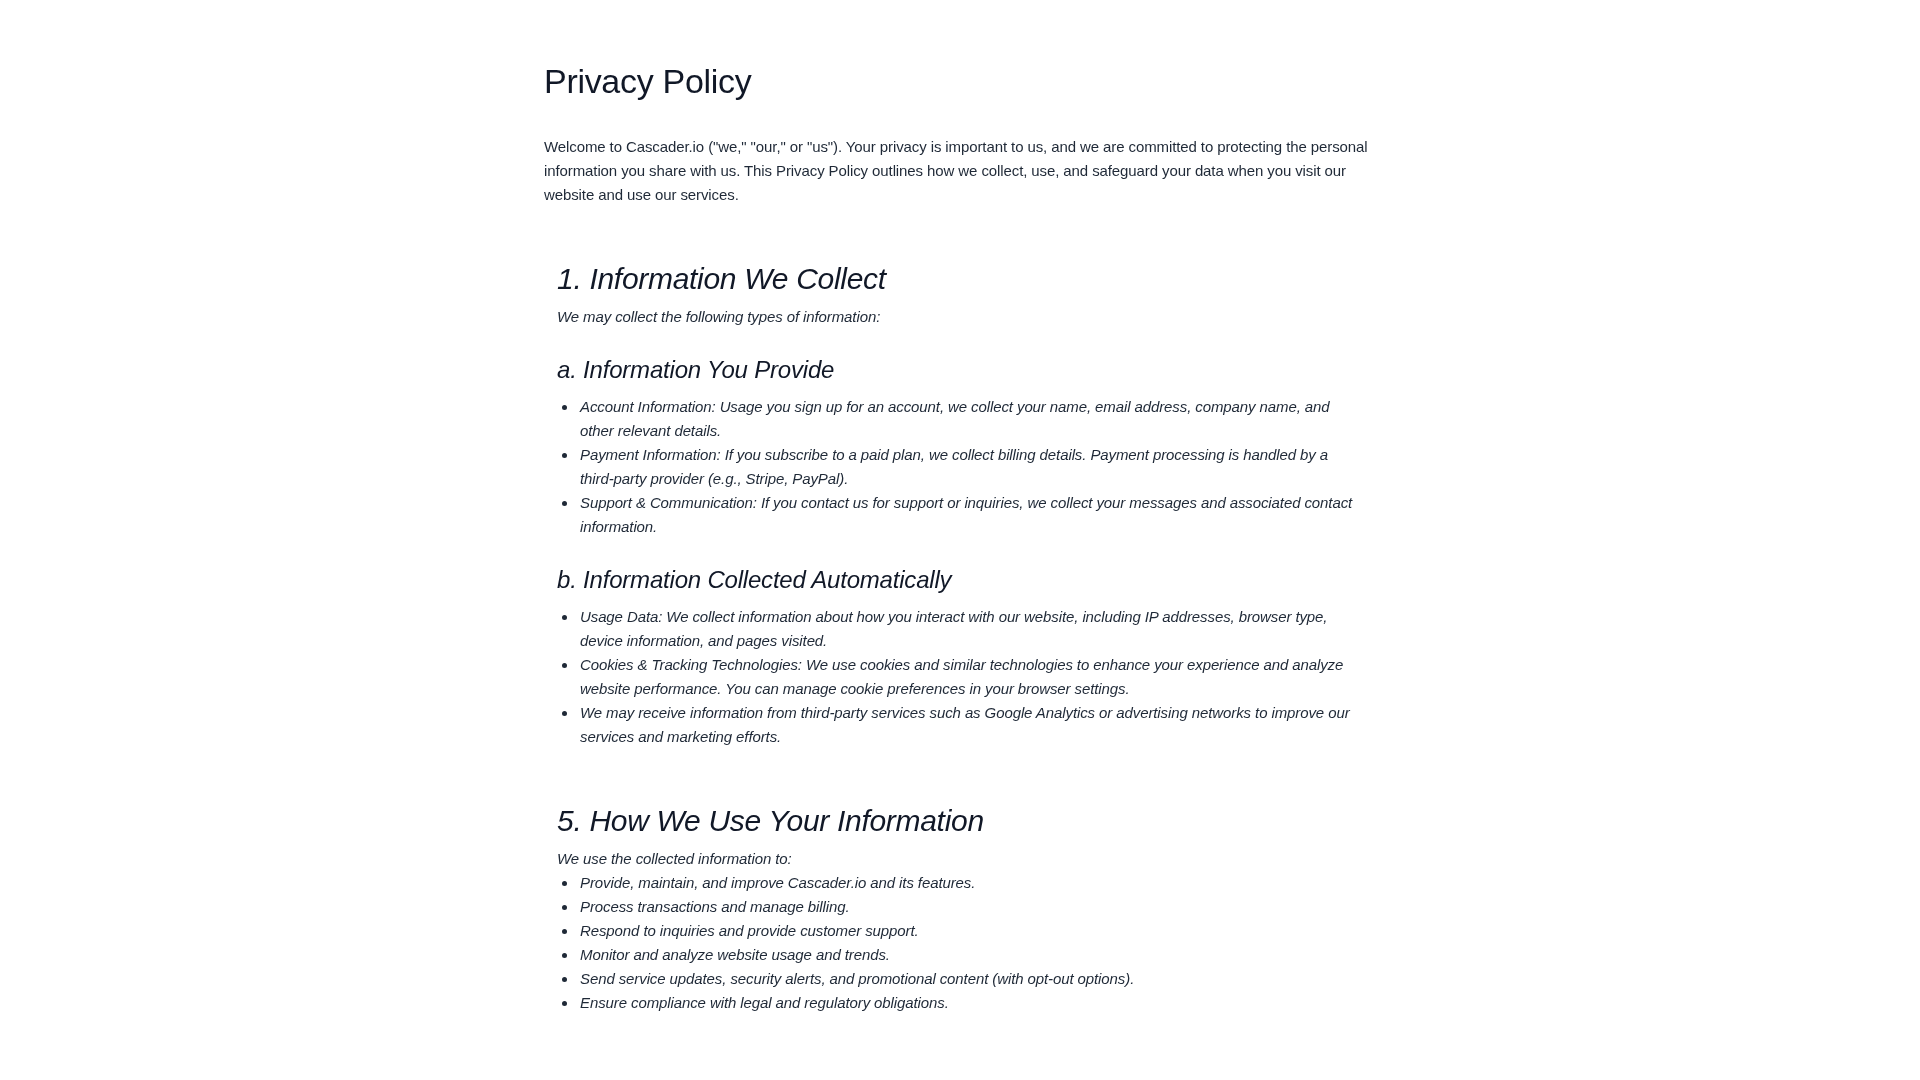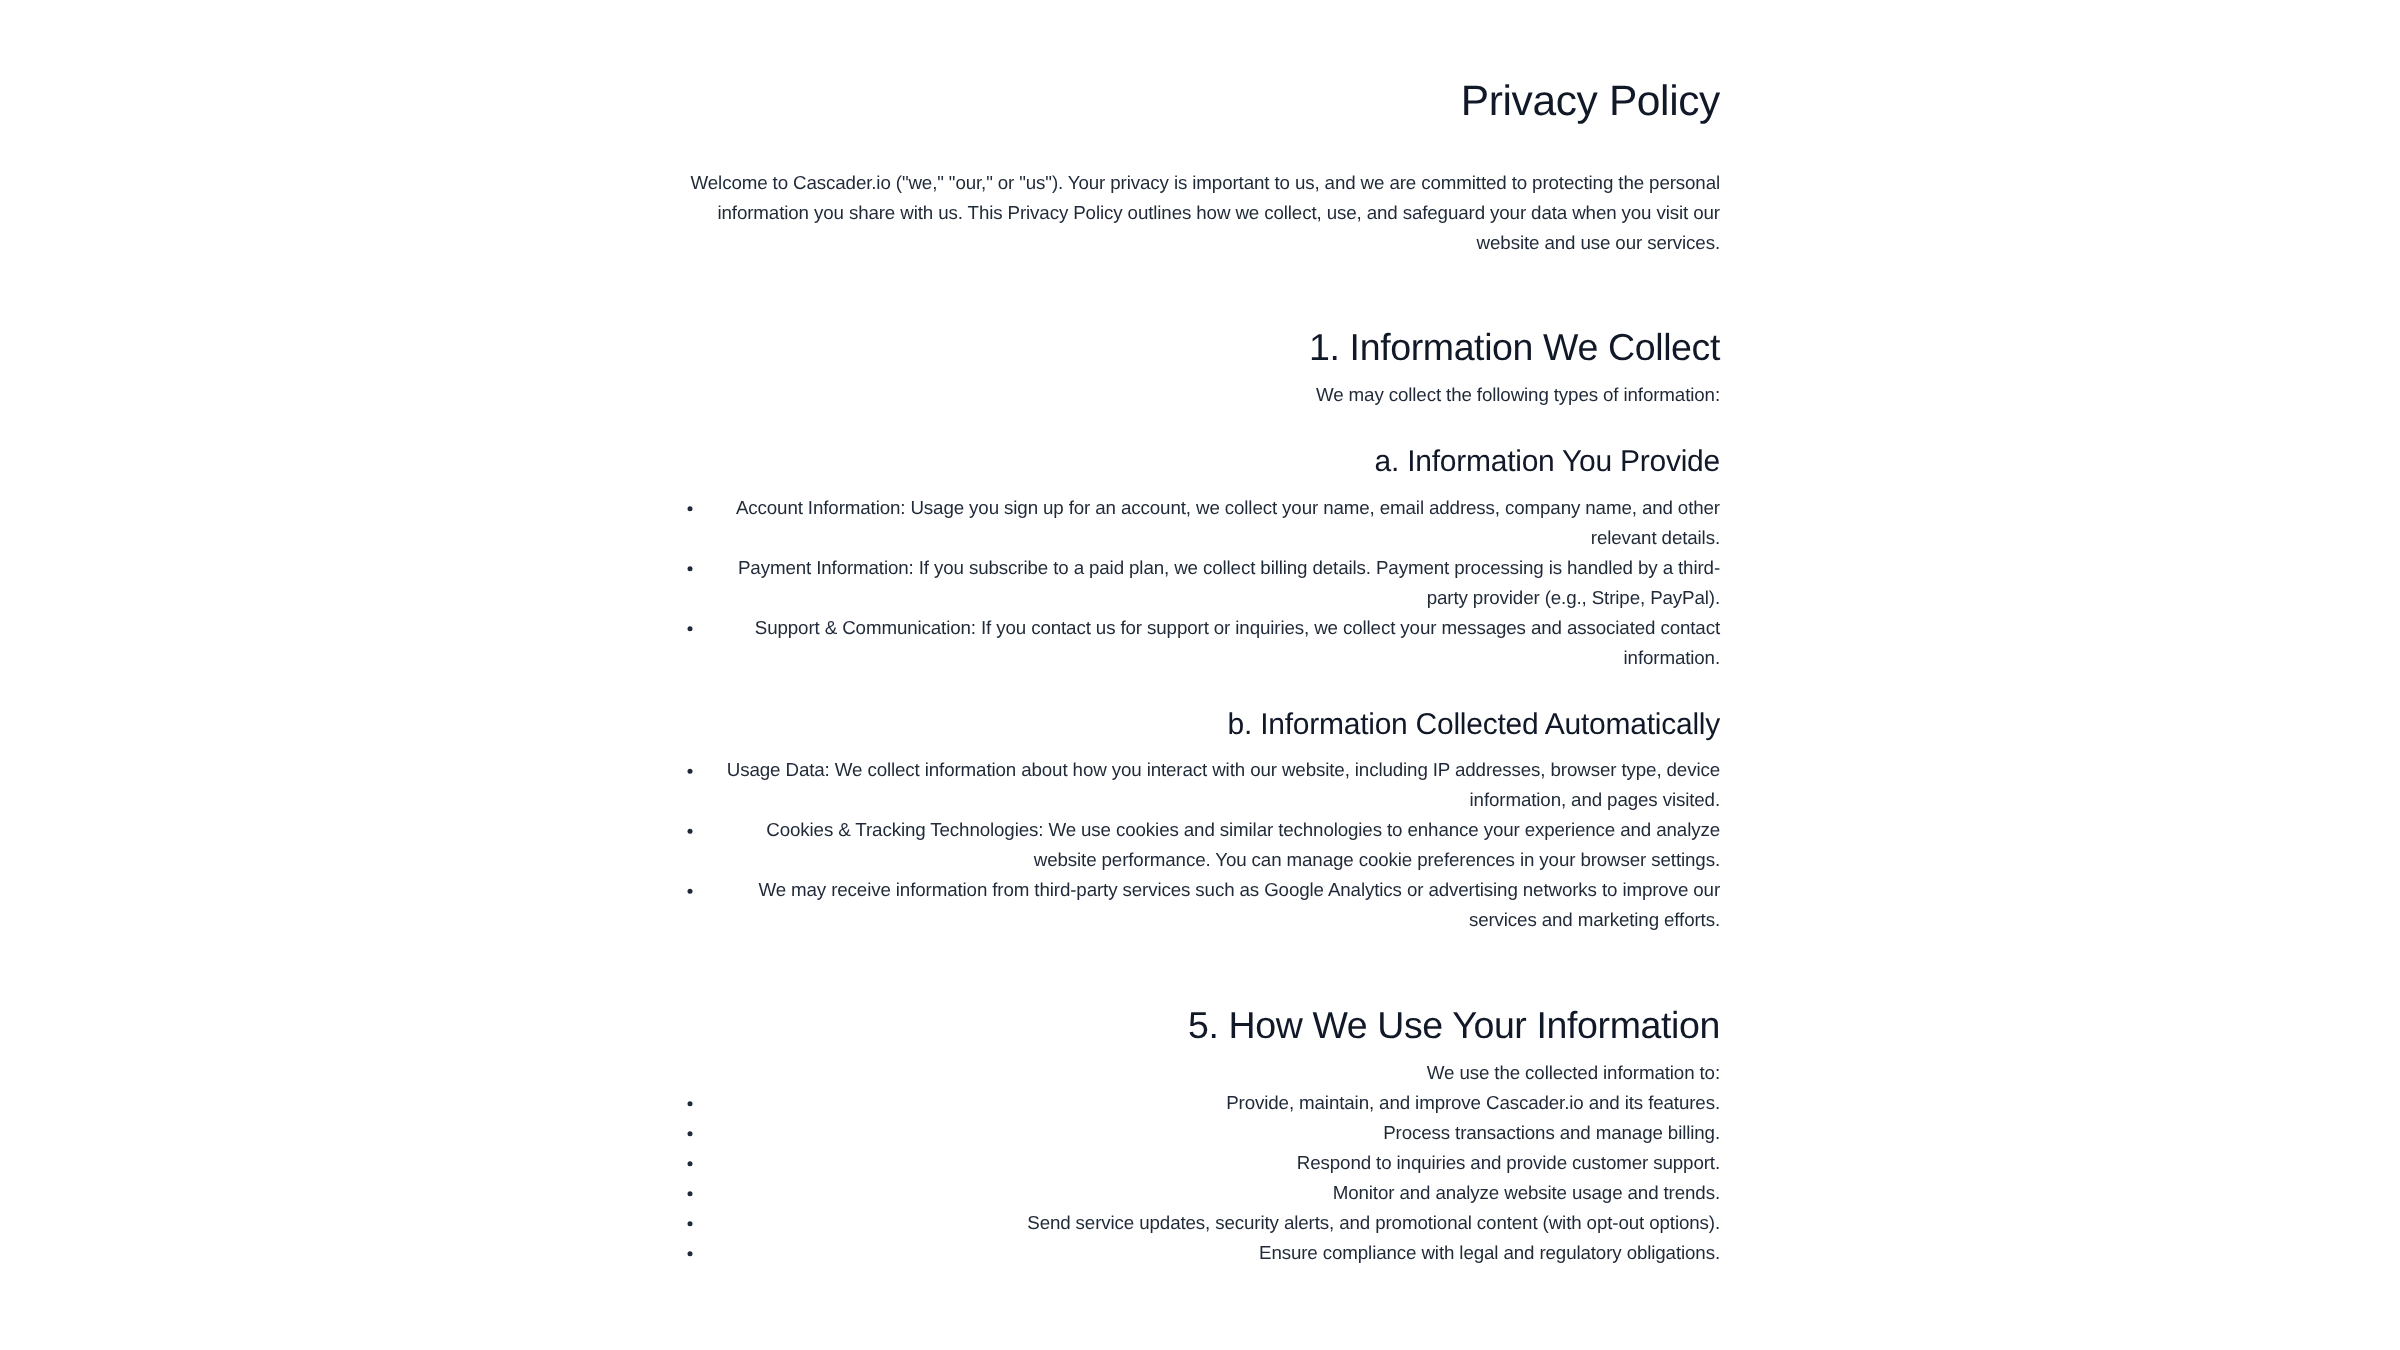--- a/index.html
+++ b/index.html
@@ -11,21 +11,20 @@
     width: 1920px;
     height: 1080px;
     overflow: hidden;
     font-family: "Liberation Sans", sans-serif;
     color: #1f2937;
   }
   main {
     width: 832px;
     margin: 0 auto;
     padding-top: 60px;
-    text-align: right;
   }
   h1 {
     font-size: 34px;
     line-height: 1.25;
     font-weight: 500;
     letter-spacing: -0.3px;
     color: #111827;
     margin: 0 0 32px 0;
   }
   h2 {
@@ -54,21 +53,21 @@
     margin: 0;
     padding: 0 0 0 21px;
   }
   li {
     font-size: 15px;
     line-height: 24px;
     letter-spacing: -0.1px;
     margin: 0;
     padding-left: 2px;
   }
-  section { margin: 0; }
+  section { margin: 13px; font-style: italic; }
 </style>
 </head>
 <body>
 
 <main>
 
   <h1>Privacy Policy</h1>
 
   <p>Welcome to Cascader.io ("we," "our," or "us"). Your privacy is important to us, and we are committed to protecting the personal information you share with us. This Privacy Policy outlines how we collect, use, and safeguard your data when you visit our website and use our services.</p>
 

